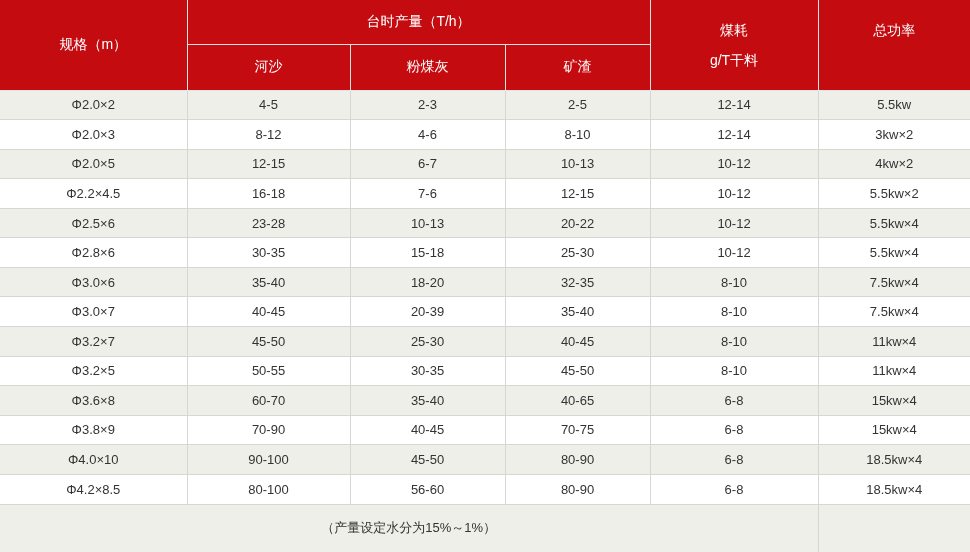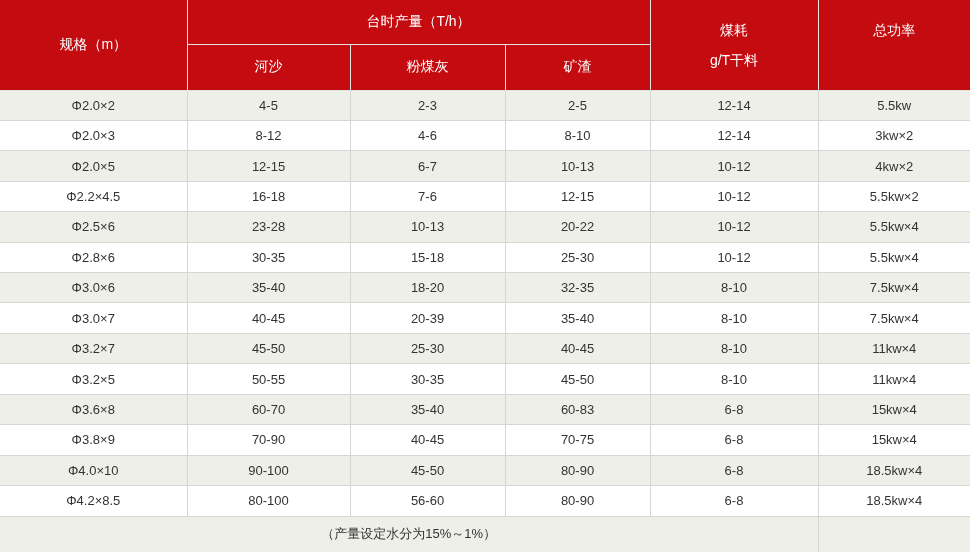--- a/index.html
+++ b/index.html
@@ -42,21 +42,21 @@
     vertical-align:middle;
     font-size:13px;
     color:var(--text);
     padding:0;
     border-right:1px solid var(--row-border);
     border-bottom:1px solid var(--row-border);
     background:#ffffff;
   }
   tbody td:last-child{border-right:none;}
   tbody tr:nth-child(odd) td{background:var(--stripe);}
-  tfoot tr{height:36px;margin-top:18px;}
+  tfoot tr{height:48px;margin-top:18px;}
   tfoot td{
     background:var(--stripe);
     text-align:center;
     vertical-align:middle;
     font-size:13px;
     color:var(--text);
     padding:0;
   }
   tfoot td.note{border-right:1px solid var(--row-border);}
 </style>
@@ -169,21 +169,21 @@
         <td>50-55</td>
         <td>30-35</td>
         <td>45-50</td>
         <td>8-10</td>
         <td>11kw×4</td>
       </tr>
       <tr>
         <td>Φ3.6×8</td>
         <td>60-70</td>
         <td>35-40</td>
-        <td>60-83</td>
+        <td>40-65</td>
         <td>6-8</td>
         <td>15kw×4</td>
       </tr>
       <tr>
         <td>Φ3.8×9</td>
         <td>70-90</td>
         <td>40-45</td>
         <td>70-75</td>
         <td>6-8</td>
         <td>15kw×4</td>

